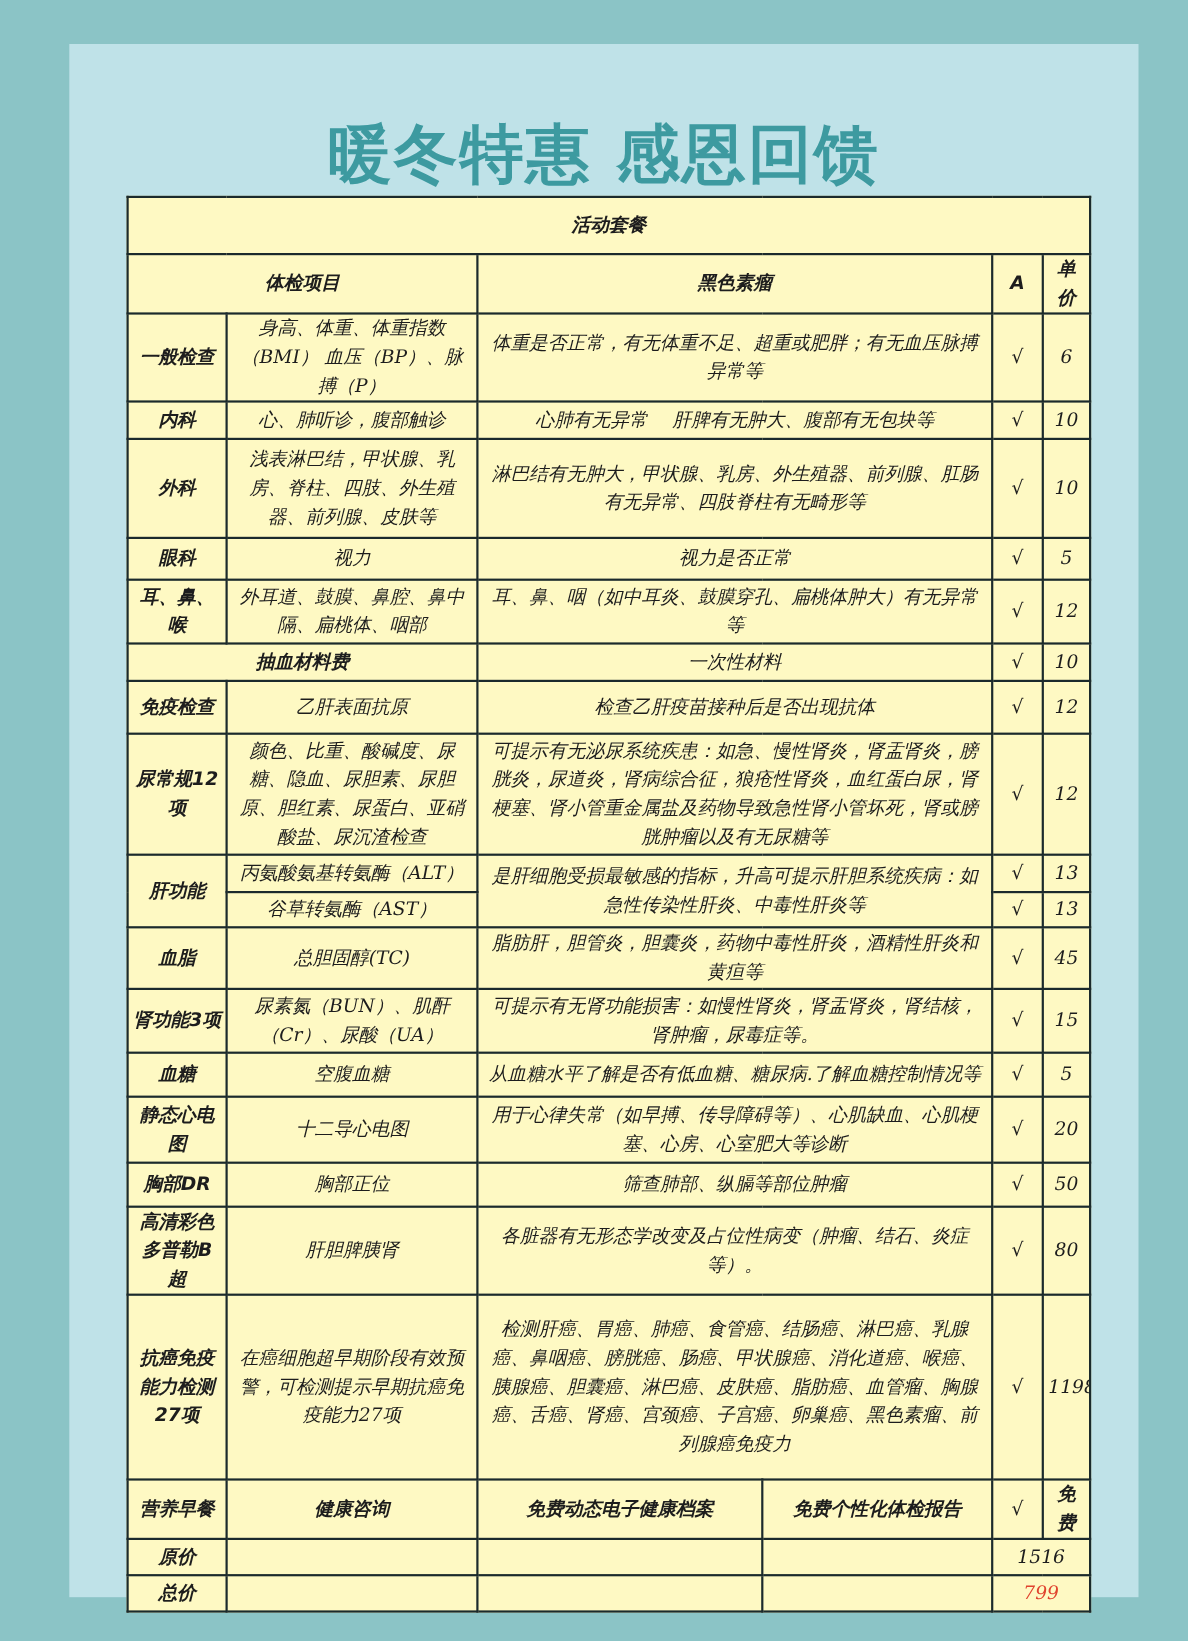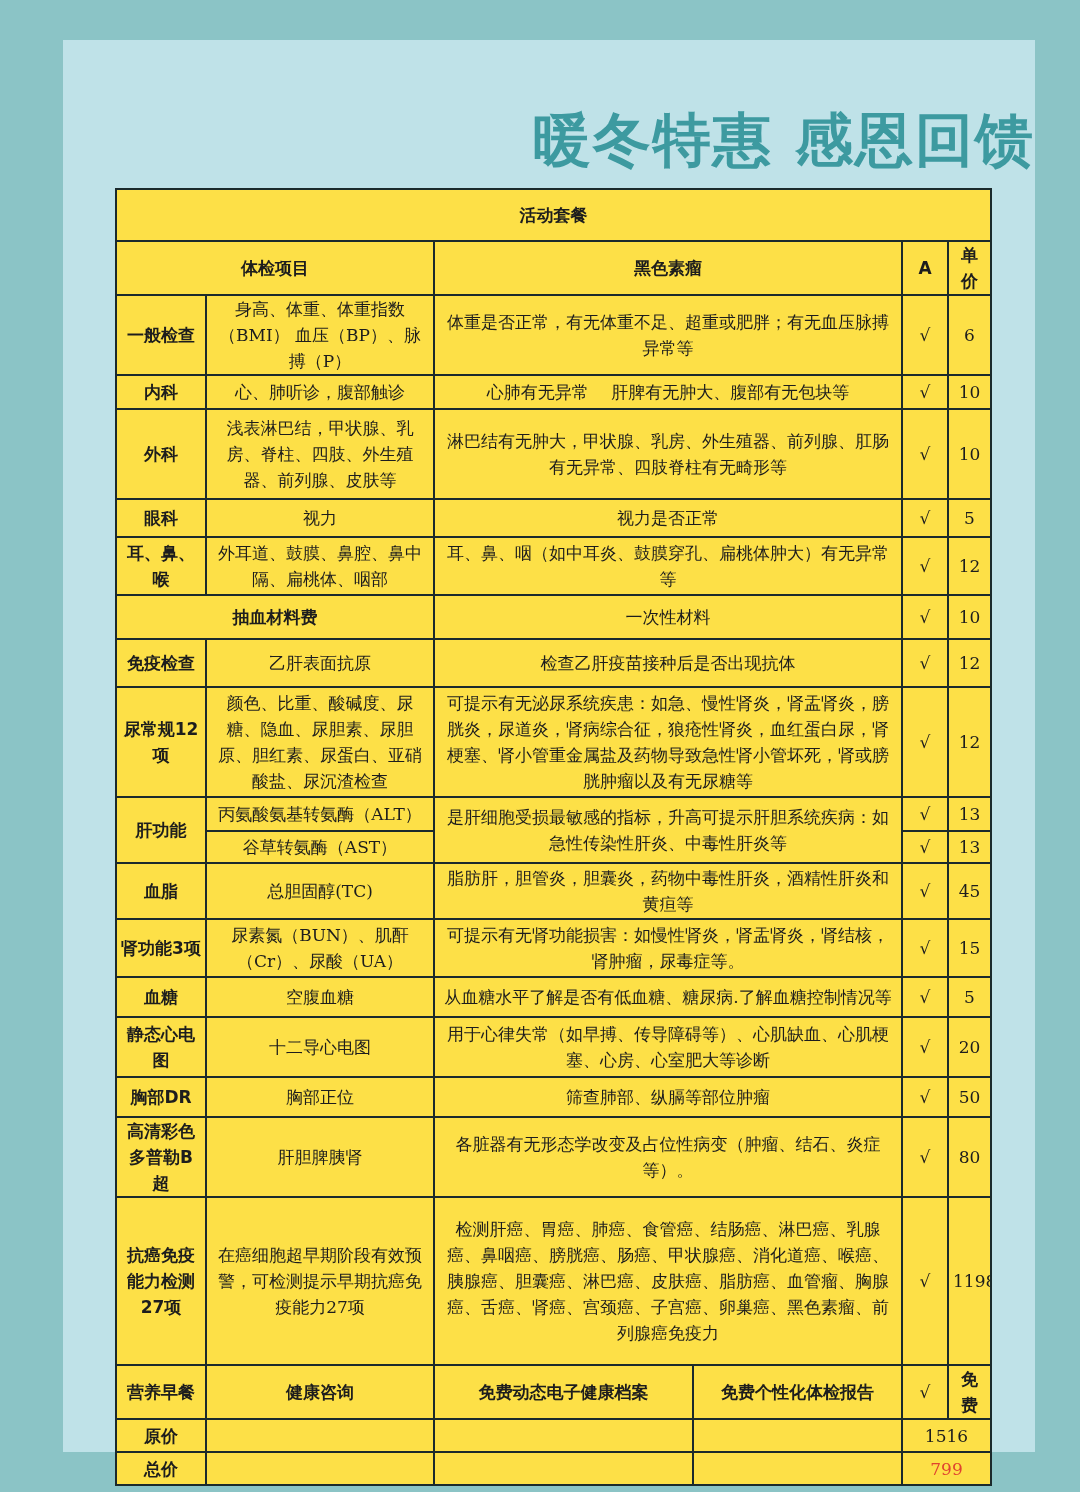--- a/index.html
+++ b/index.html
@@ -6,28 +6,29 @@
   body {
     width:1080px; height:1492px; background:#8bc4c6; position:relative; overflow:hidden;
     font-family: "DejaVu Serif", "Liberation Serif", serif;
     color:#1d1d1d;
   }
   .card {
     position:absolute; left:63px; top:40px; width:972px; height:1412px;
     background:#bfe2e8;
   }
   .title {
-    position:absolute; left:0; top:62px; width:100%; text-align:right;
+    position:absolute; left:0; top:62px; width:100%; text-align:center;
     font-family: "DejaVu Sans", "Liberation Sans", sans-serif;
     font-weight:bold; font-size:58px; letter-spacing:2px; color:#3d9aa0;
   }
   table.plan {
-    position:absolute; left:52px; top:148px; width:875px;
+    position:absolute; left:52px; top:138px; width:875px;
     border-collapse:collapse; table-layout:fixed;
-    background:#fde047;
+    background:#fef9c3;
+    font-style:italic;
   }
   table.plan td {
     border:2px solid #1b2a2c; text-align:center; vertical-align:middle;
     font-size:17px; line-height:26px; padding:0 4px; overflow:hidden;
   }
   .bold { font-weight:bold; font-family:"DejaVu Sans","Liberation Sans",sans-serif; }
   .cap { font-size:22px; }
   .hd { font-size:17px; }
   .cat { font-size:17px;margin-left:28px; }
   .small { font-size:16px; }
@@ -88,21 +89,21 @@
       <td>√</td>
       <td>5</td>
     </tr>
     <tr style="height:58px">
       <td class="bold cat">耳、鼻、喉</td>
       <td>外耳道、鼓膜、鼻腔、鼻中隔、扁桃体、咽部</td>
       <td colspan="2">耳、鼻、咽（如中耳炎、鼓膜穿孔、扁桃体肿大）有无异常等</td>
       <td>√</td>
       <td>12</td>
     </tr>
-    <tr style="height:44px">
+    <tr style="height:34px">
       <td colspan="2" class="bold cat">抽血材料费</td>
       <td colspan="2">一次性材料</td>
       <td>√</td>
       <td>10</td>
     </tr>
     <tr style="height:48px">
       <td class="bold cat">免疫检查</td>
       <td>乙肝表面抗原</td>
       <td colspan="2">检查乙肝疫苗接种后是否出现抗体</td>
       <td>√</td>

